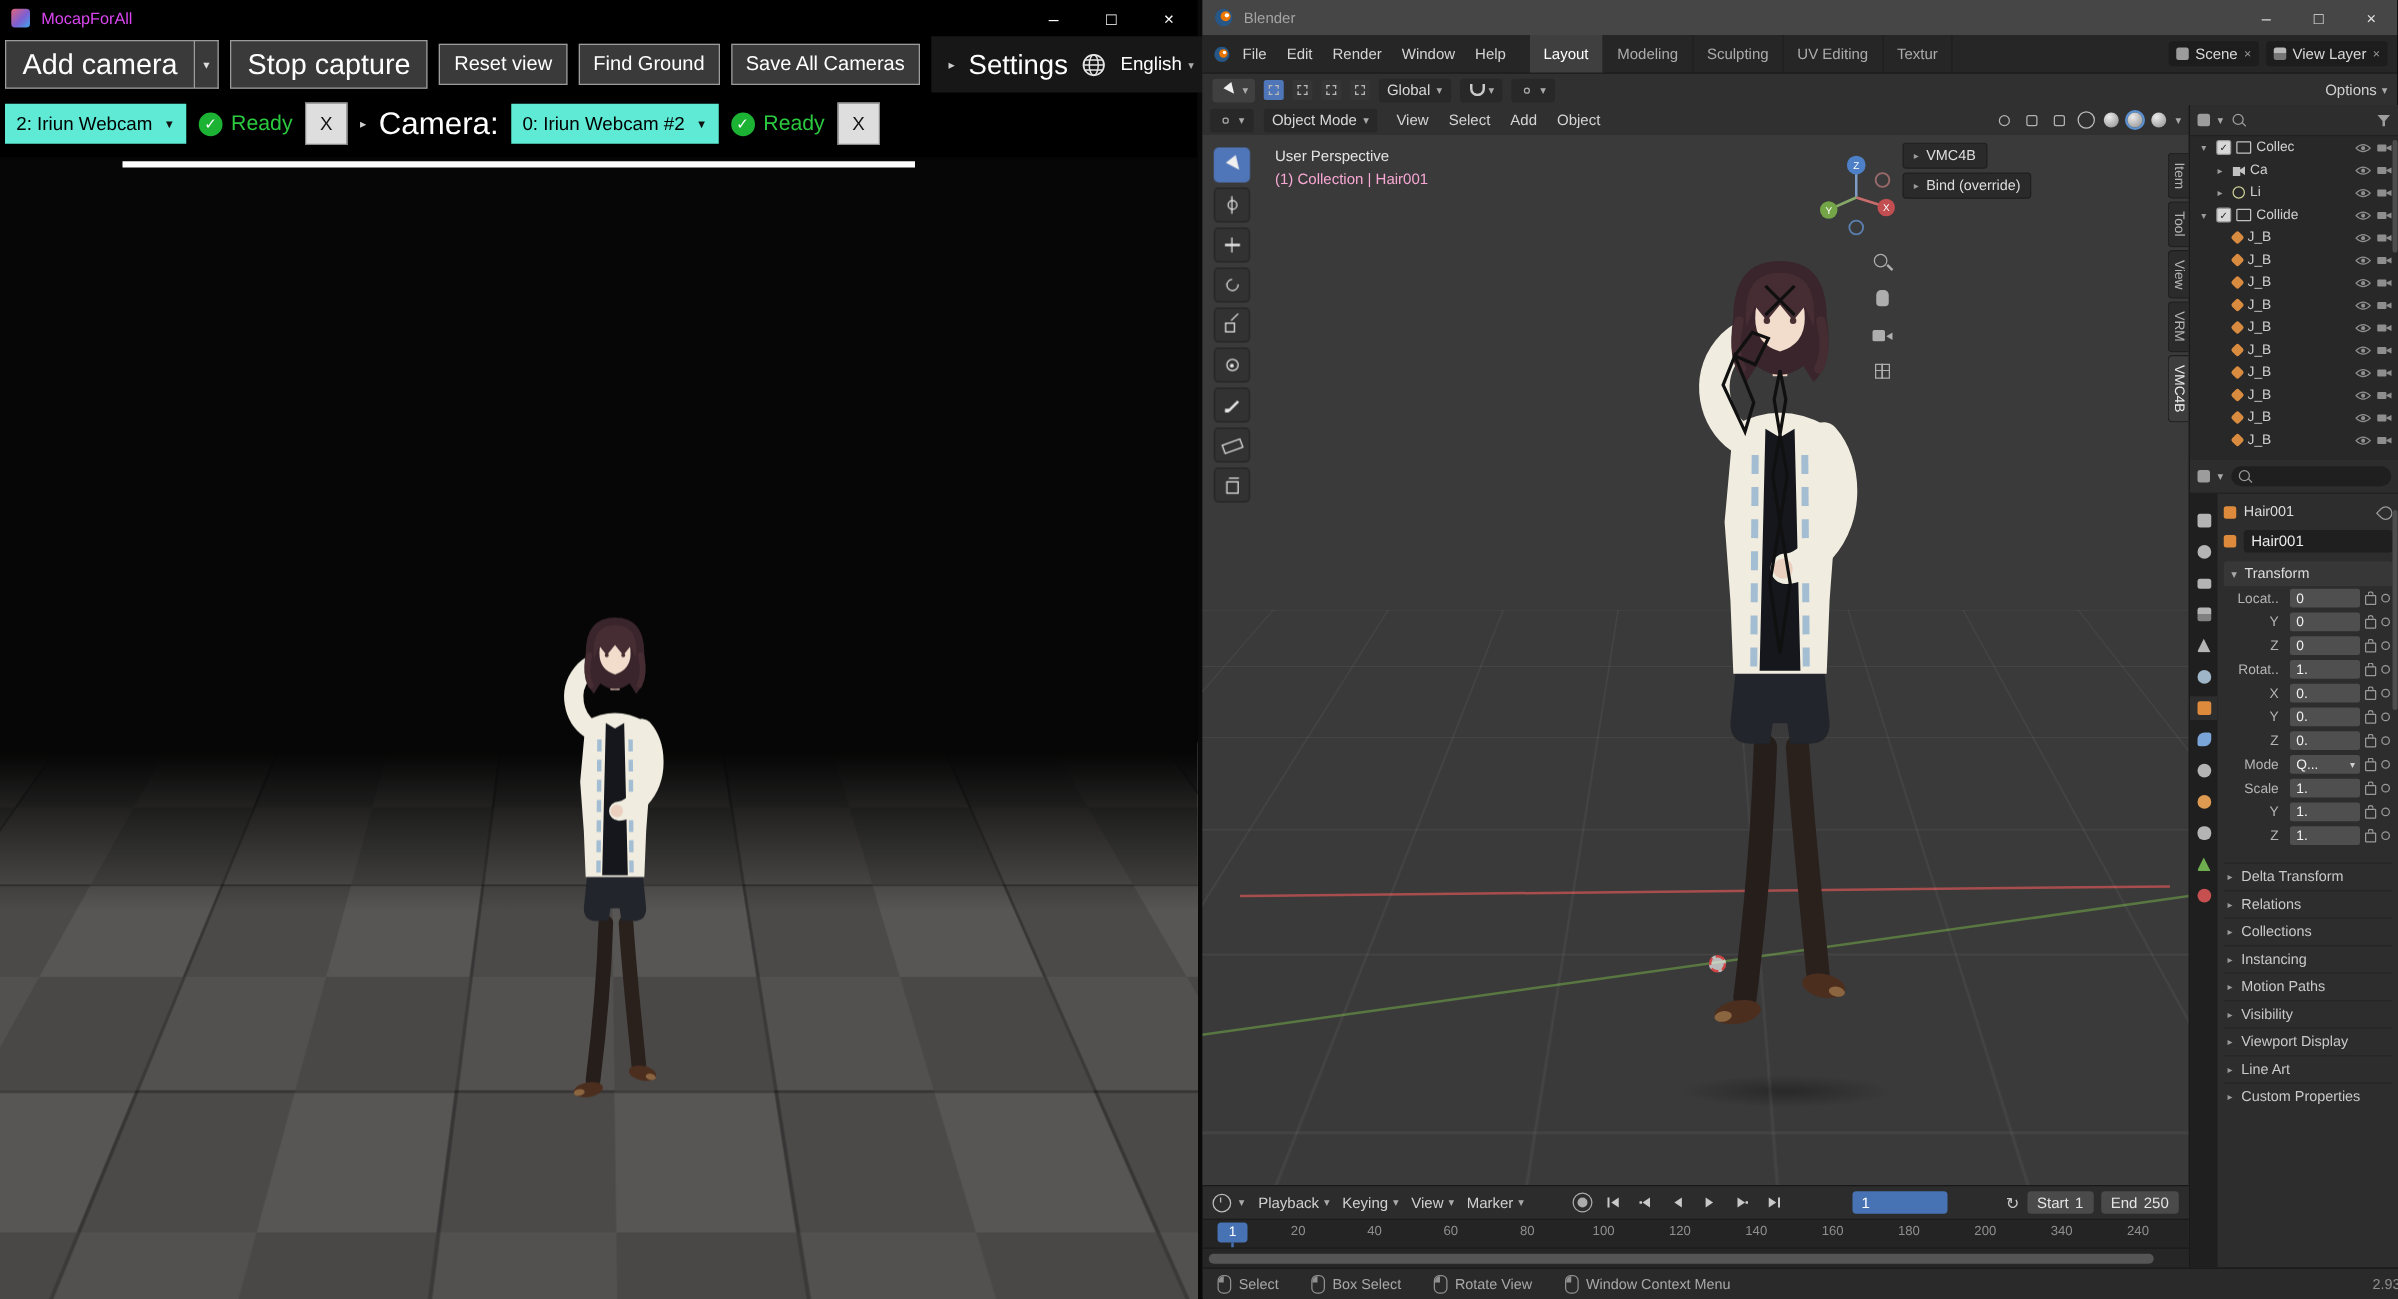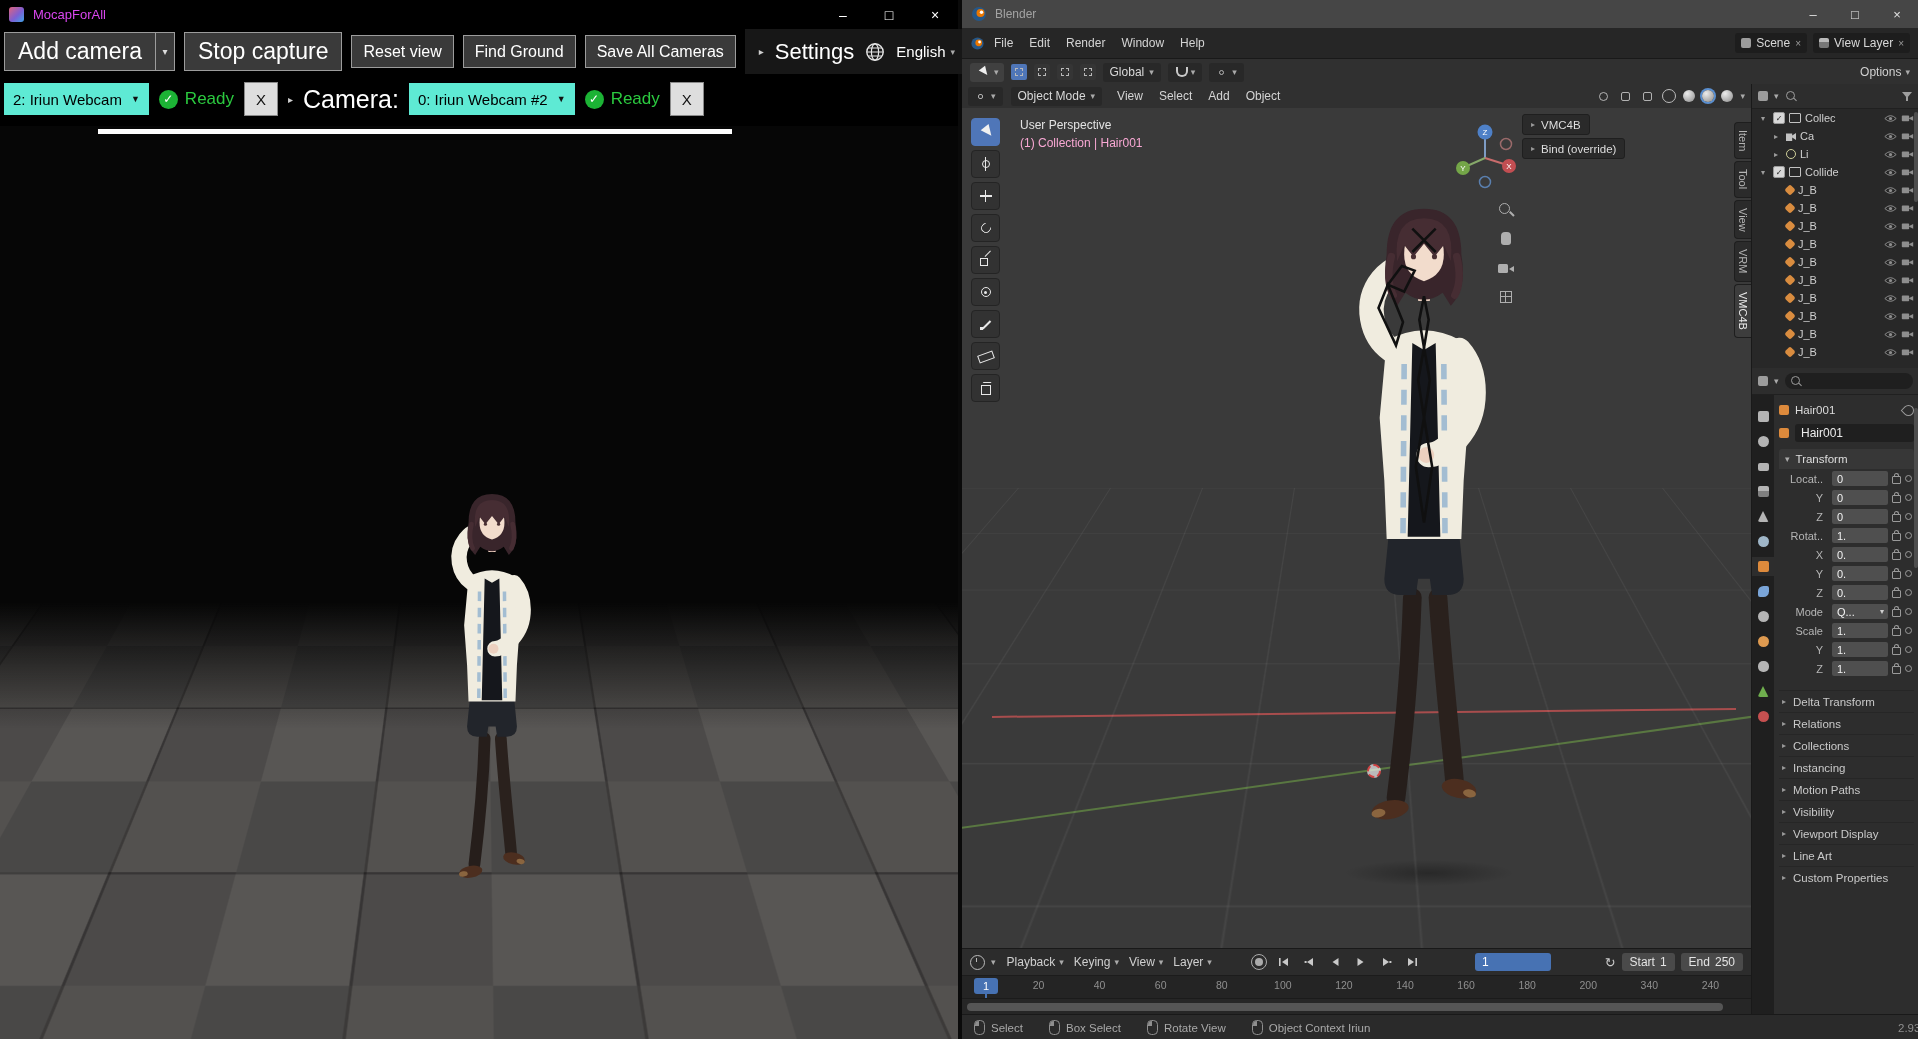--- a/index.html
+++ b/index.html
@@ -358,20 +358,27 @@
         <circle cx="9.3" cy="7.2" r="3.6" fill="#ea7600"></circle>
         <circle cx="10.2" cy="6.4" r="1.5" fill="#fff"></circle>
       </svg>
       <span style="display:flex">
         <span class="menu-item">File</span>
           <span class="menu-item">Edit</span>
           <span class="menu-item">Render</span>
           <span class="menu-item">Window</span>
           <span class="menu-item">Help</span>
       </span>
+      <span class="ws-tabs">
+        <span class="ws-tab active">Layout</span>
+          <span class="ws-tab">Modeling</span>
+          <span class="ws-tab">Sculpting</span>
+          <span class="ws-tab">UV Editing</span>
+          <span class="ws-tab">Textur</span>
+      </span>
       <span class="sc-cluster">
         <span class="sc-box">
           <span class="mini-ic"></span>
           <span>Scene</span>
           <span class="mini-x">×</span>
         </span>
         <span class="sc-box">
           <span class="mini-ic layers"></span>
           <span>View Layer</span>
           <span class="mini-x">×</span>
@@ -976,21 +983,21 @@
             </span>
             <span class="tl-menu">
               <span>Keying</span>
               <span class="caret">▾</span>
             </span>
             <span class="tl-menu">
               <span>View</span>
               <span class="caret">▾</span>
             </span>
             <span class="tl-menu">
-              <span>Layer</span>
+              <span>Marker</span>
               <span class="caret">▾</span>
             </span>
         </span>
         <span class="rec"></span>
         <span class="tbtn">
             <svg width="12" height="10" viewBox="0 0 12 10">
               <rect x="2" y="1" width="1.6" height="8"></rect>
               <path d="M11 1 L5 5 L11 9 Z"></path>
             </svg>
           </span>
@@ -1061,18 +1068,18 @@
         <span class="hint">
           <span class="mouse-ic"></span>
           <span>Box Select</span>
         </span>
         <span class="hint">
           <span class="mouse-ic"></span>
           <span>Rotate View</span>
         </span>
         <span class="hint">
           <span class="mouse-ic"></span>
-          <span>Object Context Iriun</span>
+          <span>Window Context Menu</span>
         </span>
       <span class="bl-version">2.93.6</span>
     </div>
   </div>
 </div>
 
 </body></html>

